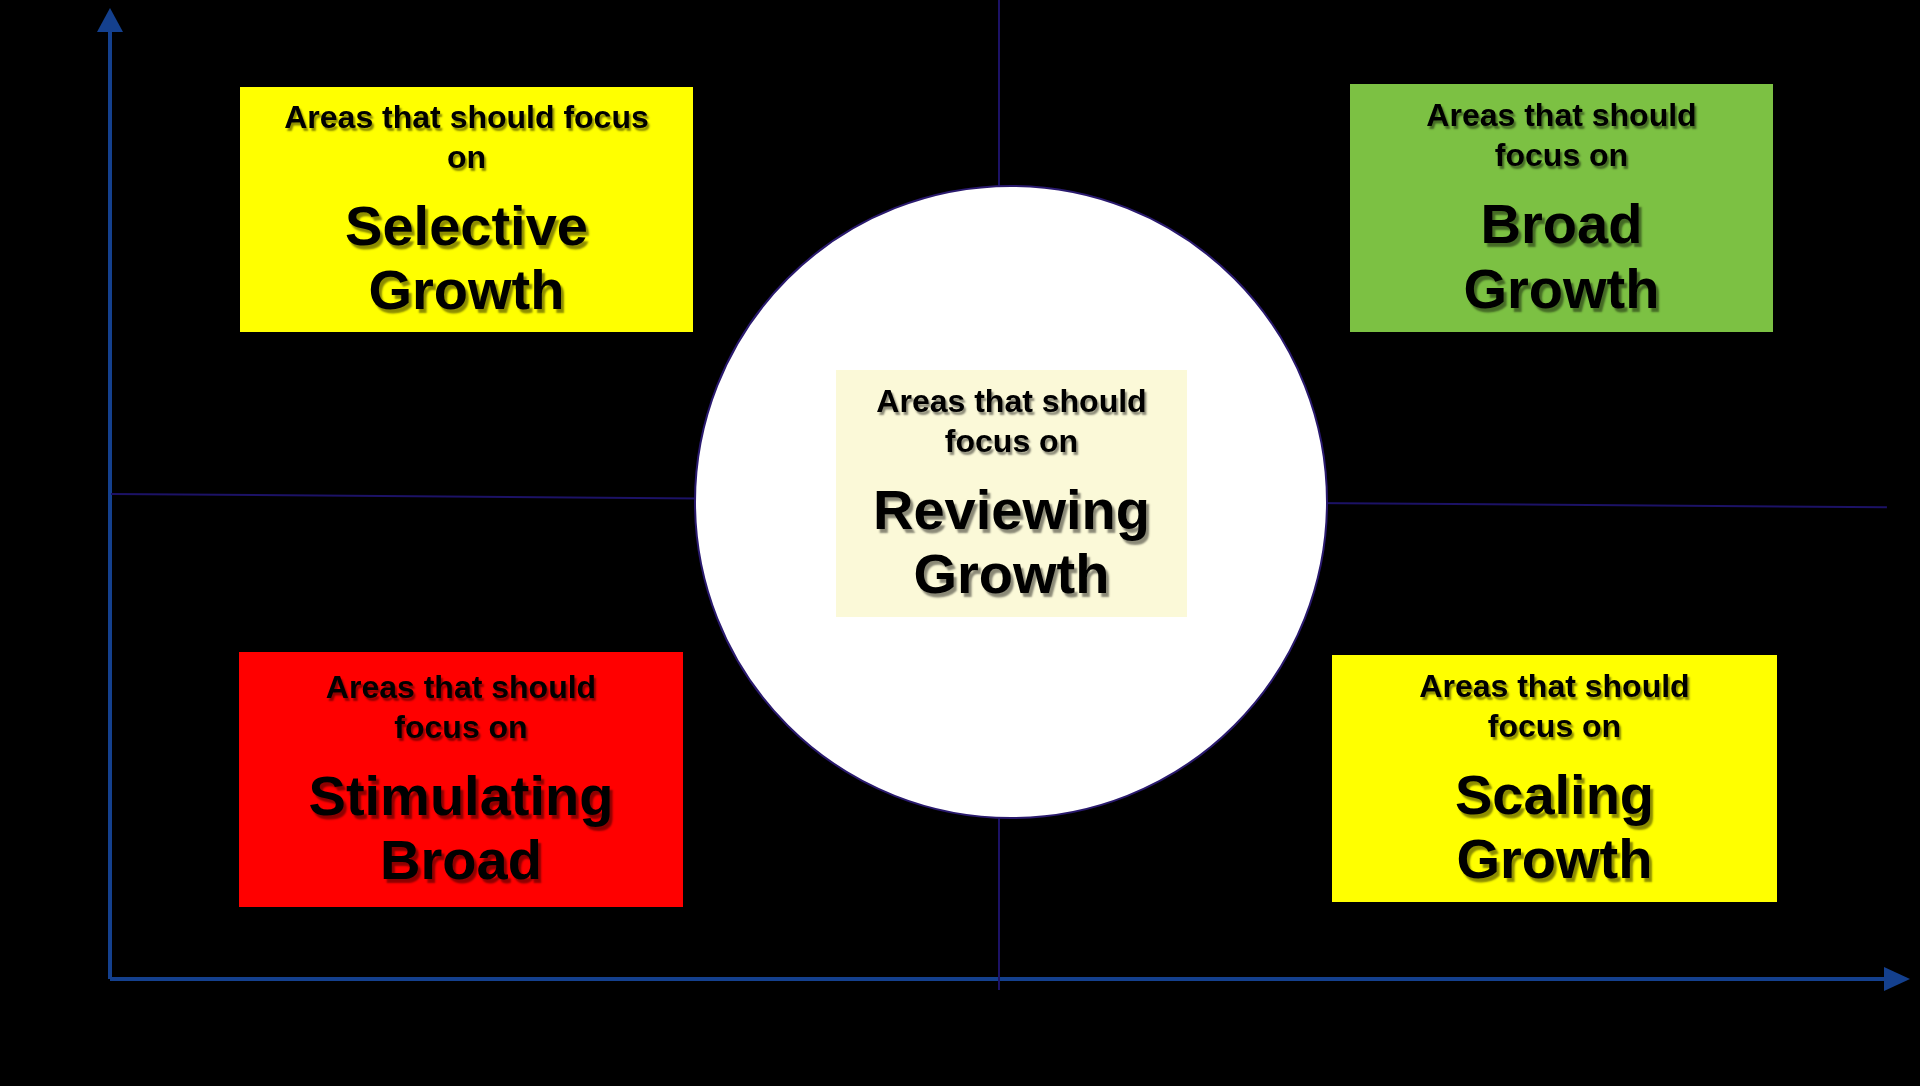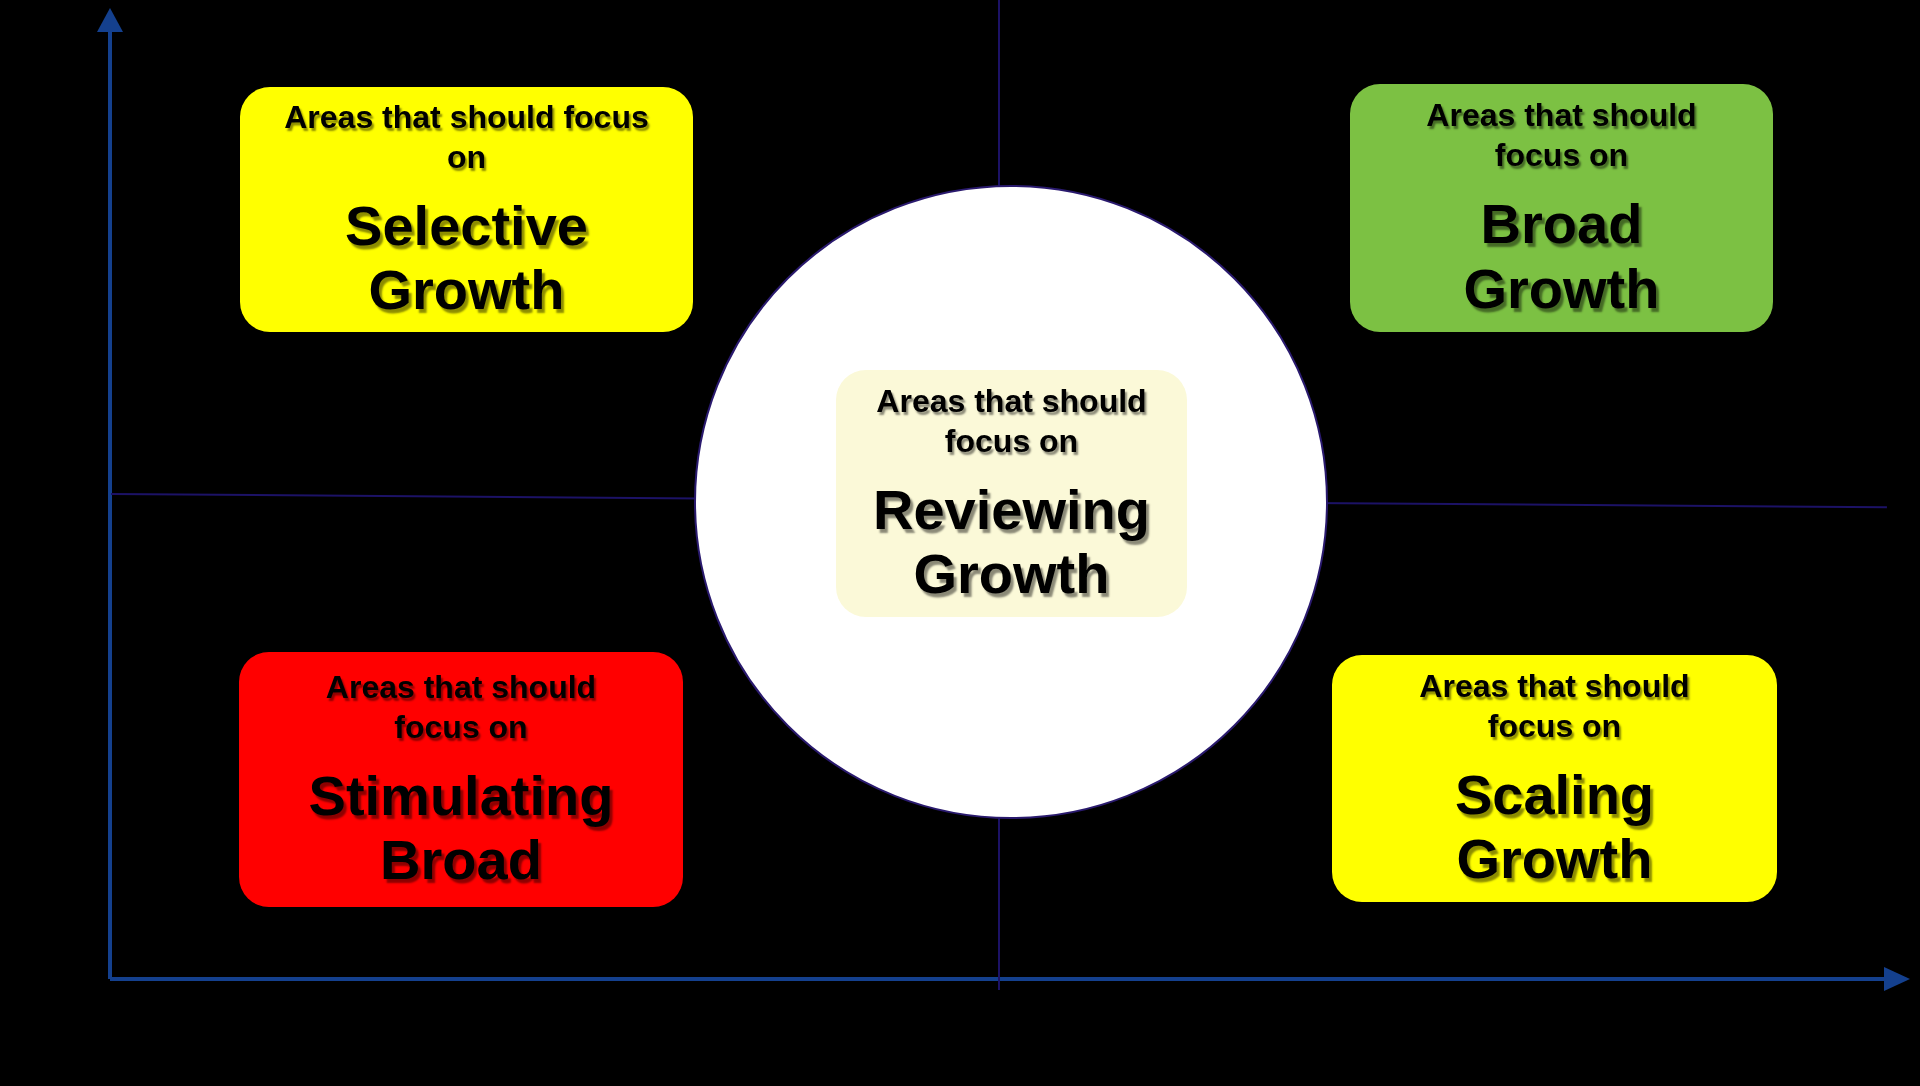--- a/index.html
+++ b/index.html
@@ -34,21 +34,20 @@
   .box {
     position: absolute;
     display: flex;
     flex-direction: column;
     align-items: center;
     justify-content: center;
     text-align: center;
     color: #000000;
     font-weight: bold;
     z-index: 3;
-    border-radius: 30px;
   }
   .box .intro {
     font-size: 32px;
     line-height: 1.25;
     white-space: pre;
     text-shadow: 2px 3px 2px rgba(0,0,0,0.45);
   }
   .box .title {
     font-size: 56px;
     line-height: 1.15;

